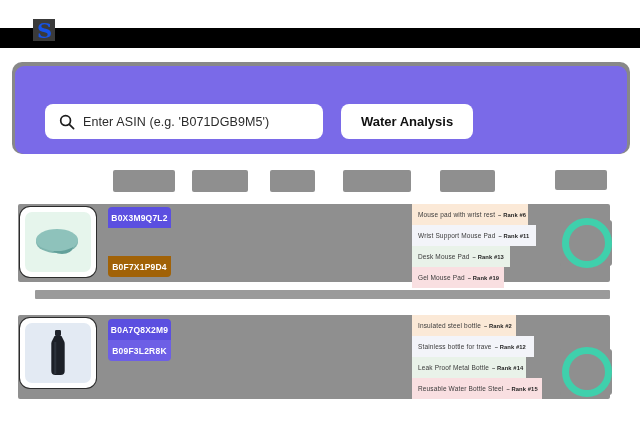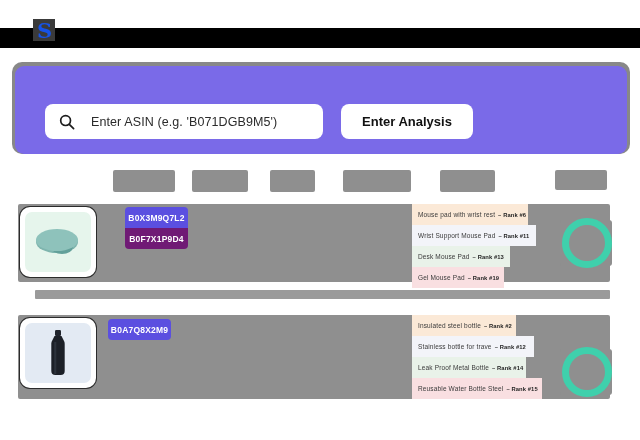--- a/index.html
+++ b/index.html
@@ -32,21 +32,21 @@
     position: absolute; left: 12px; top: 62px; width: 618px; height: 92px;
     background: #888888; border-radius: 10px;
   }
   .search-panel {
     position: absolute; left: 15px; top: 66px; width: 612px; height: 88px;
     background: #7a6ae8; border-radius: 9px;
   }
   .search-field {
     position: absolute; left: 45px; top: 104px; width: 278px; height: 35px;
     background: #ffffff; border-radius: 8px;
-    display: flex; align-items: center; padding-left: 14px; gap: 16px;
+    display: flex; align-items: center; padding-left: 14px; gap: 8px;
   }
   .search-icon { width: 16px; height: 16px; flex: none; }
   .search-icon circle, .search-icon line { stroke: #1d1d1d; fill: none; stroke-width: 1.7; }
   .search-placeholder {
     font-size: 12.5px; color: #2b2b2b; letter-spacing: .1px; white-space: nowrap;
   }
   .search-button {
     position: absolute; left: 341px; top: 104px; width: 132px; height: 35px;
     background: #ffffff; border-radius: 8px; border: none;
     display: flex; align-items: center; justify-content: center;
@@ -88,21 +88,21 @@
     border-radius: 4px; overflow: hidden;
   }
   .asin-badge {
     width: 63px; height: 21px;
     display: flex; align-items: center; justify-content: center;
     font-size: 8.5px; font-weight: 700; color: #ffffff;
     letter-spacing: .2px; font-family: "Liberation Sans", sans-serif;
   }
   .asin-badge.b0 { background: #5b4fe0; }
   .asin-badge.b1 { background: #6d5fe6; }
-  .asin-badge.b2 { background: #701a75; }
+  .asin-badge.b2 { background: #a16207; }
 
   
   .kw-list { position: absolute; width: 130px; }
   .kw {
     height: 21px; display: flex; align-items: center;
     padding: 0 6px; gap: 3px; white-space: nowrap; overflow: hidden;
   }
   .kw-text { font-size: 6.5px; color: #3a3a3a; letter-spacing: .15px; }
   .kw-rank { font-size: 5.8px; font-weight: 700; color: #1f1f1f; letter-spacing: .1px; }
   .kw.c0 { background: #fbe9d7; }
@@ -136,21 +136,21 @@
   <div class="search-panel">
 
     <div class="search-field" style="left:30px;top:38px;">
       <svg class="search-icon" viewBox="0 0 16 16">
         <circle cx="6.6" cy="6.6" r="4.9"></circle>
         <line x1="10.3" y1="10.3" x2="14.6" y2="14.6" stroke-linecap="round"></line>
       </svg>
       <span class="search-placeholder">Enter ASIN (e.g. 'B071DGB9M5')</span>
     </div>
 
-    <button class="search-button" style="left:326px;top:38px;">Enter Analysis</button>
+    <button class="search-button" style="left:326px;top:38px;">Water Analysis</button>
   </div>
 
   <div class="redact" style="left:113px;top:170px;width:62px;height:22px;"></div>
   <div class="redact" style="left:192px;top:170px;width:56px;height:22px;"></div>
   <div class="redact" style="left:270px;top:170px;width:45px;height:22px;"></div>
   <div class="redact" style="left:343px;top:170px;width:68px;height:22px;"></div>
   <div class="redact" style="left:440px;top:170px;width:55px;height:22px;"></div>
   <div class="redact" style="left:555px;top:170px;width:52px;height:20px;"></div>
 
   <div class="row" style="top:202px;height:90px;">
@@ -160,21 +160,21 @@
     <div class="thumb" style="left:20px;top:5px;">
       <div class="thumb-inner mint">
         <svg width="52" height="36" viewBox="0 0 52 36">
           <ellipse cx="25" cy="18" rx="21" ry="11" fill="#7fb5ae"></ellipse>
           <ellipse cx="30" cy="23" rx="11" ry="7" fill="#63a09a"></ellipse>
           <ellipse cx="25" cy="16" rx="21" ry="11" fill="#8ec2bb"></ellipse>
         </svg>
       </div>
     </div>
 
-    <div class="asin-stack" style="left:125px;top:5px;">
+    <div class="asin-stack" style="left:108px;top:5px;gap:28px;">
       <div class="asin-badge b0">B0X3M9Q7L2</div>
       <div class="asin-badge b2">B0F7X1P9D4</div>
     </div>
 
     <div class="kw-list" style="left:412px;top:2px;">
       <div class="kw c0" style="width:116px;">
         <span class="kw-text">Mouse pad with wrist rest</span>
         <span class="kw-rank">– Rank #6</span>
       </div>
       <div class="kw c1" style="width:124px;">
@@ -208,20 +208,21 @@
         <svg width="26" height="50" viewBox="0 0 26 50">
           <rect x="10" y="2" width="6" height="6" rx="1.2" fill="#20242c"></rect>
           <path d="M9.5 8 h7 l2.6 5.2 a6 6 0 0 1 .6 2.6 V43 a4 4 0 0 1 -4 4 H10.3 a4 4 0 0 1 -4 -4 V15.8 a6 6 0 0 1 .6 -2.6 Z" fill="#1c2027"></path>
           <path d="M9.2 14 h2.1 V46 h-2.1 Z" fill="#333a45" opacity=".7"></path>
         </svg>
       </div>
     </div>
 
     <div class="asin-stack" style="left:108px;top:6px;">
       <div class="asin-badge b0">B0A7Q8X2M9</div>
+      <div class="asin-badge b1">B09F3L2R8K</div>
     </div>
 
     <div class="kw-list" style="left:412px;top:2px;">
       <div class="kw c0" style="width:104px;">
         <span class="kw-text">Insulated steel bottle</span>
         <span class="kw-rank">– Rank #2</span>
       </div>
       <div class="kw c1" style="width:122px;">
         <span class="kw-text">Stainless bottle for trave</span>
         <span class="kw-rank">– Rank #12</span>

